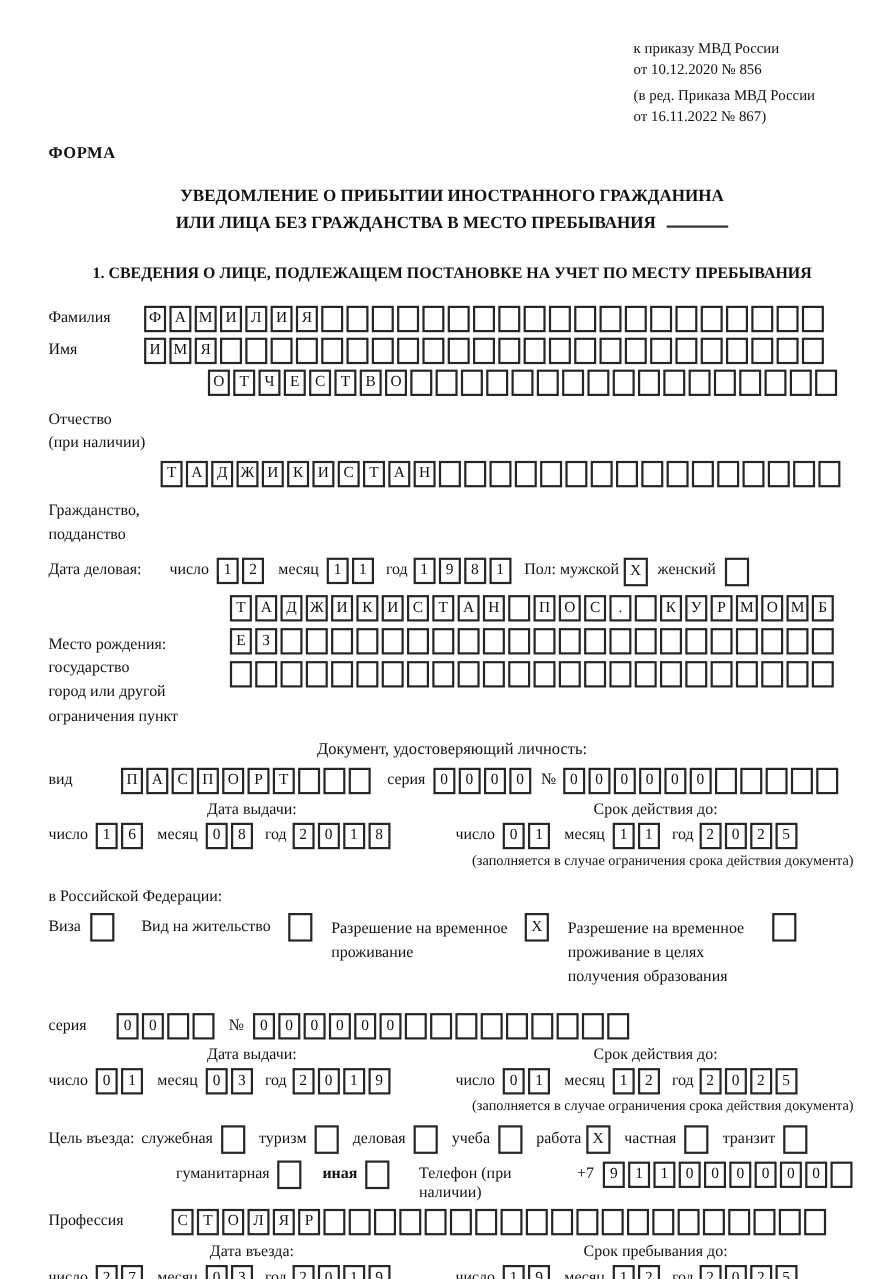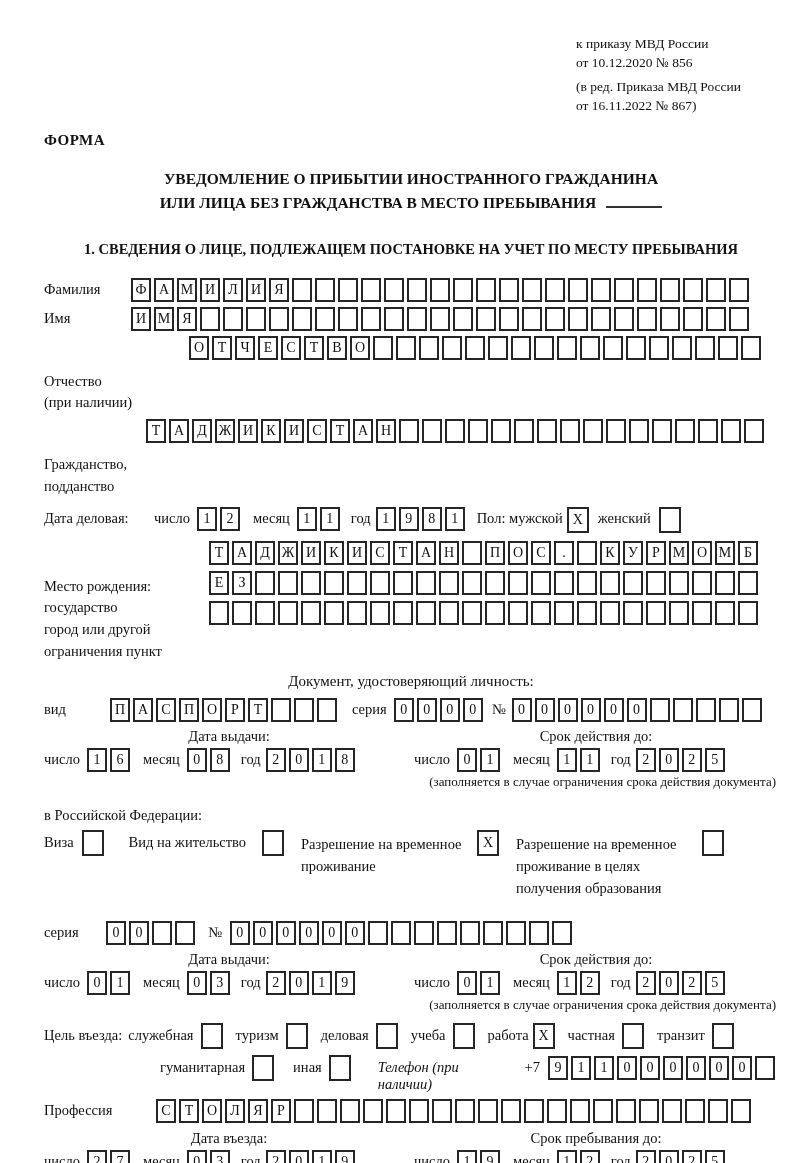--- a/index.html
+++ b/index.html
@@ -579,26 +579,26 @@
   </div>
 
   <div class="purposes indent115">
     <span class="pair" style="margin-right:16px;">
         <span style="padding-top:4px;">гуманитарная</span>
         <span class="boxes checkbox">
           <span class="cell"></span>
         </span>
       </span>
     <span class="pair" style="margin-right:24px;">
-        <span style="padding-top:4px;">иная</span>
+        <span style="padding-top:4px;font-weight:bold;">иная</span>
         <span class="boxes checkbox">
           <span class="cell"></span>
         </span>
       </span>
-    <span style="padding-top:4px;font-style:italic;">Телефон (при наличии)</span>
+    <span style="padding-top:4px;">Телефон (при наличии)</span>
     <span class="phone-prefix" style="padding-top:4px;">+7</span>
     <span class="boxes" style="padding-top:1px;">
         <span class="cell">9</span>
         <span class="cell">1</span>
         <span class="cell">1</span>
         <span class="cell">0</span>
         <span class="cell">0</span>
         <span class="cell">0</span>
         <span class="cell">0</span>
         <span class="cell">0</span>

